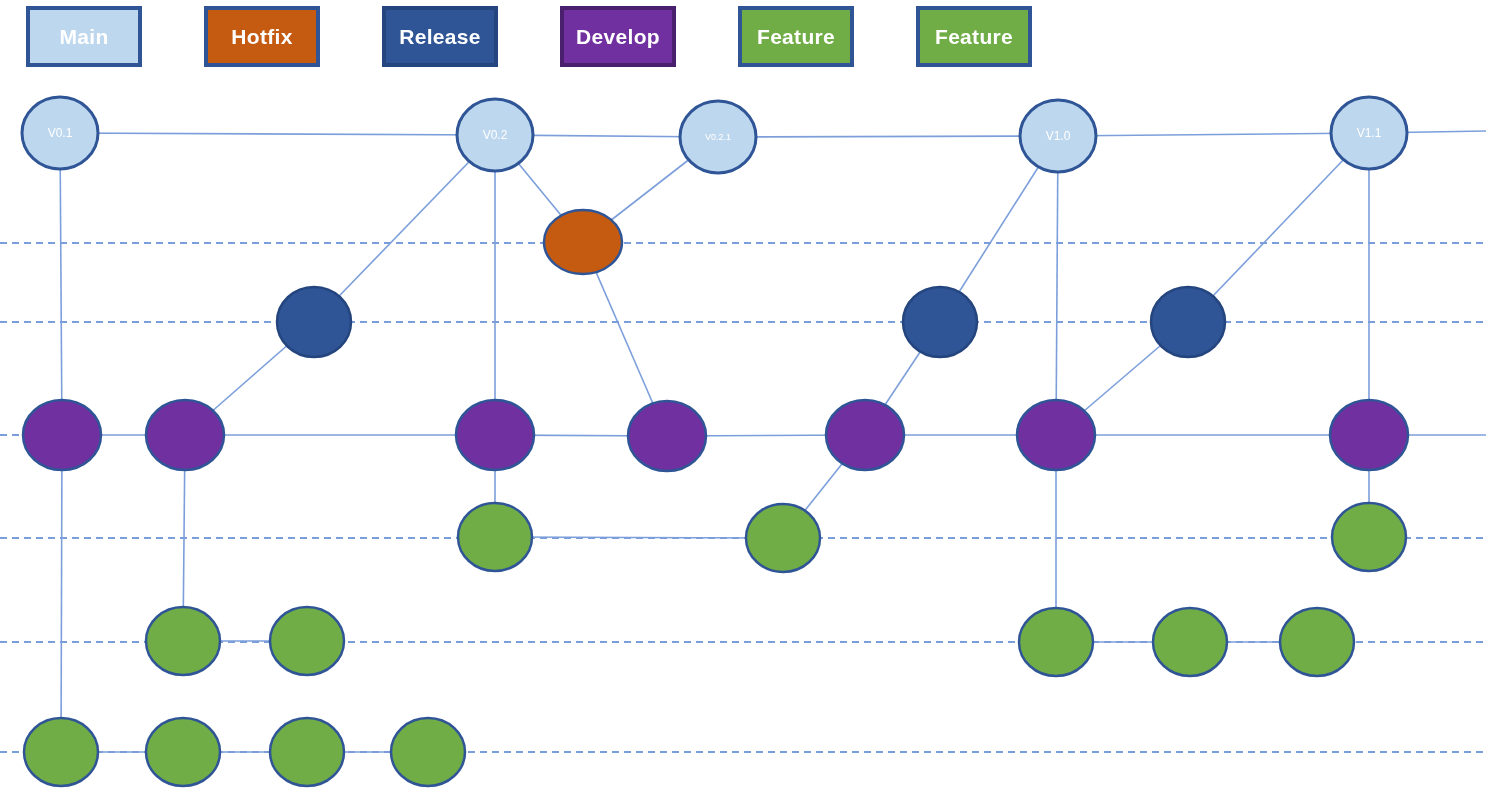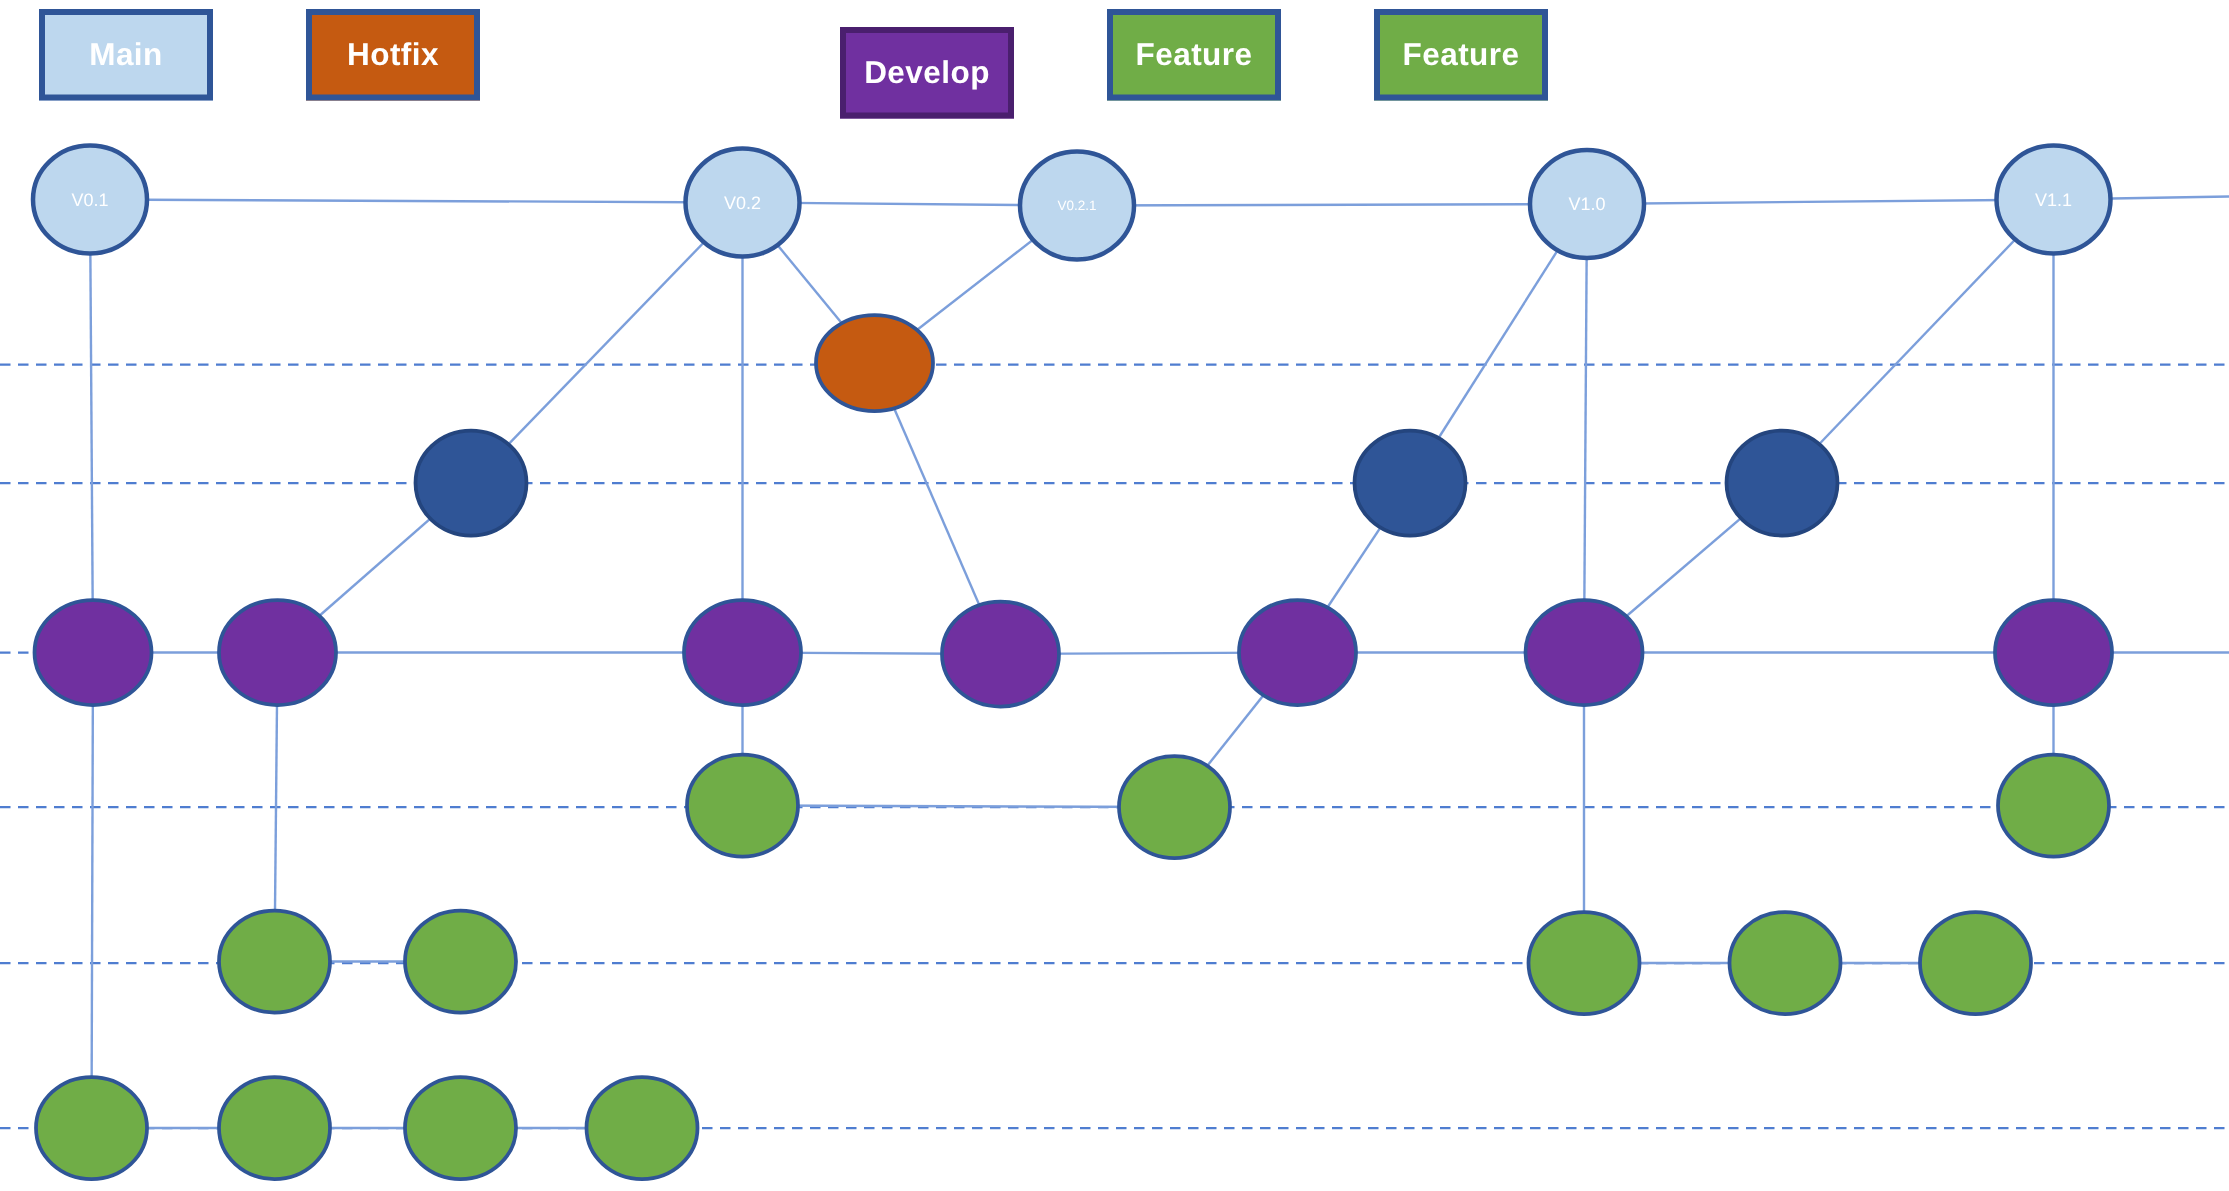--- a/index.html
+++ b/index.html
@@ -103,21 +103,24 @@
       <ellipse cx="307" cy="752" rx="37" ry="34" fill="#70AD47" stroke="#2F5597" stroke-width="2.5"></ellipse>
       <ellipse cx="428" cy="752" rx="37" ry="34" fill="#70AD47" stroke="#2F5597" stroke-width="2.5"></ellipse>
     </svg>
   <div id="legend">
       <div class="legend-box" style="left: 26px; background: rgb(189, 215, 238); border-color: rgb(47, 85, 151); color: rgb(255, 255, 255);">
         <span>Main</span>
       </div>
       <div class="legend-box" style="left: 204px; background: rgb(197, 90, 17); border-color: rgb(47, 85, 151); color: #ffffff;">
         <span>Hotfix</span>
       </div>
-      <div class="legend-box" style="left: 560px; background: rgb(112, 48, 160); border-color: rgb(74, 31, 110); color: rgb(255, 255, 255); margin-top: 12px;">
+      <div class="legend-box" style="left: 382px; background: rgb(47, 85, 151); border-color: rgb(36, 69, 126); color: rgb(255, 255, 255);">
+        <span>Release</span>
+      </div>
+      <div class="legend-box" style="left: 560px; background: rgb(112, 48, 160); border-color: rgb(74, 31, 110); color: rgb(255, 255, 255);">
         <span>Develop</span>
       </div>
       <div class="legend-box" style="left: 738px; background: rgb(112, 173, 71); border-color: rgb(47, 85, 151); color: rgb(255, 255, 255);">
         <span>Feature</span>
       </div>
       <div class="legend-box" style="left: 916px; background: rgb(112, 173, 71); border-color: rgb(47, 85, 151); color: rgb(255, 255, 255);">
         <span>Feature</span>
       </div>
     </div>
 </div>

